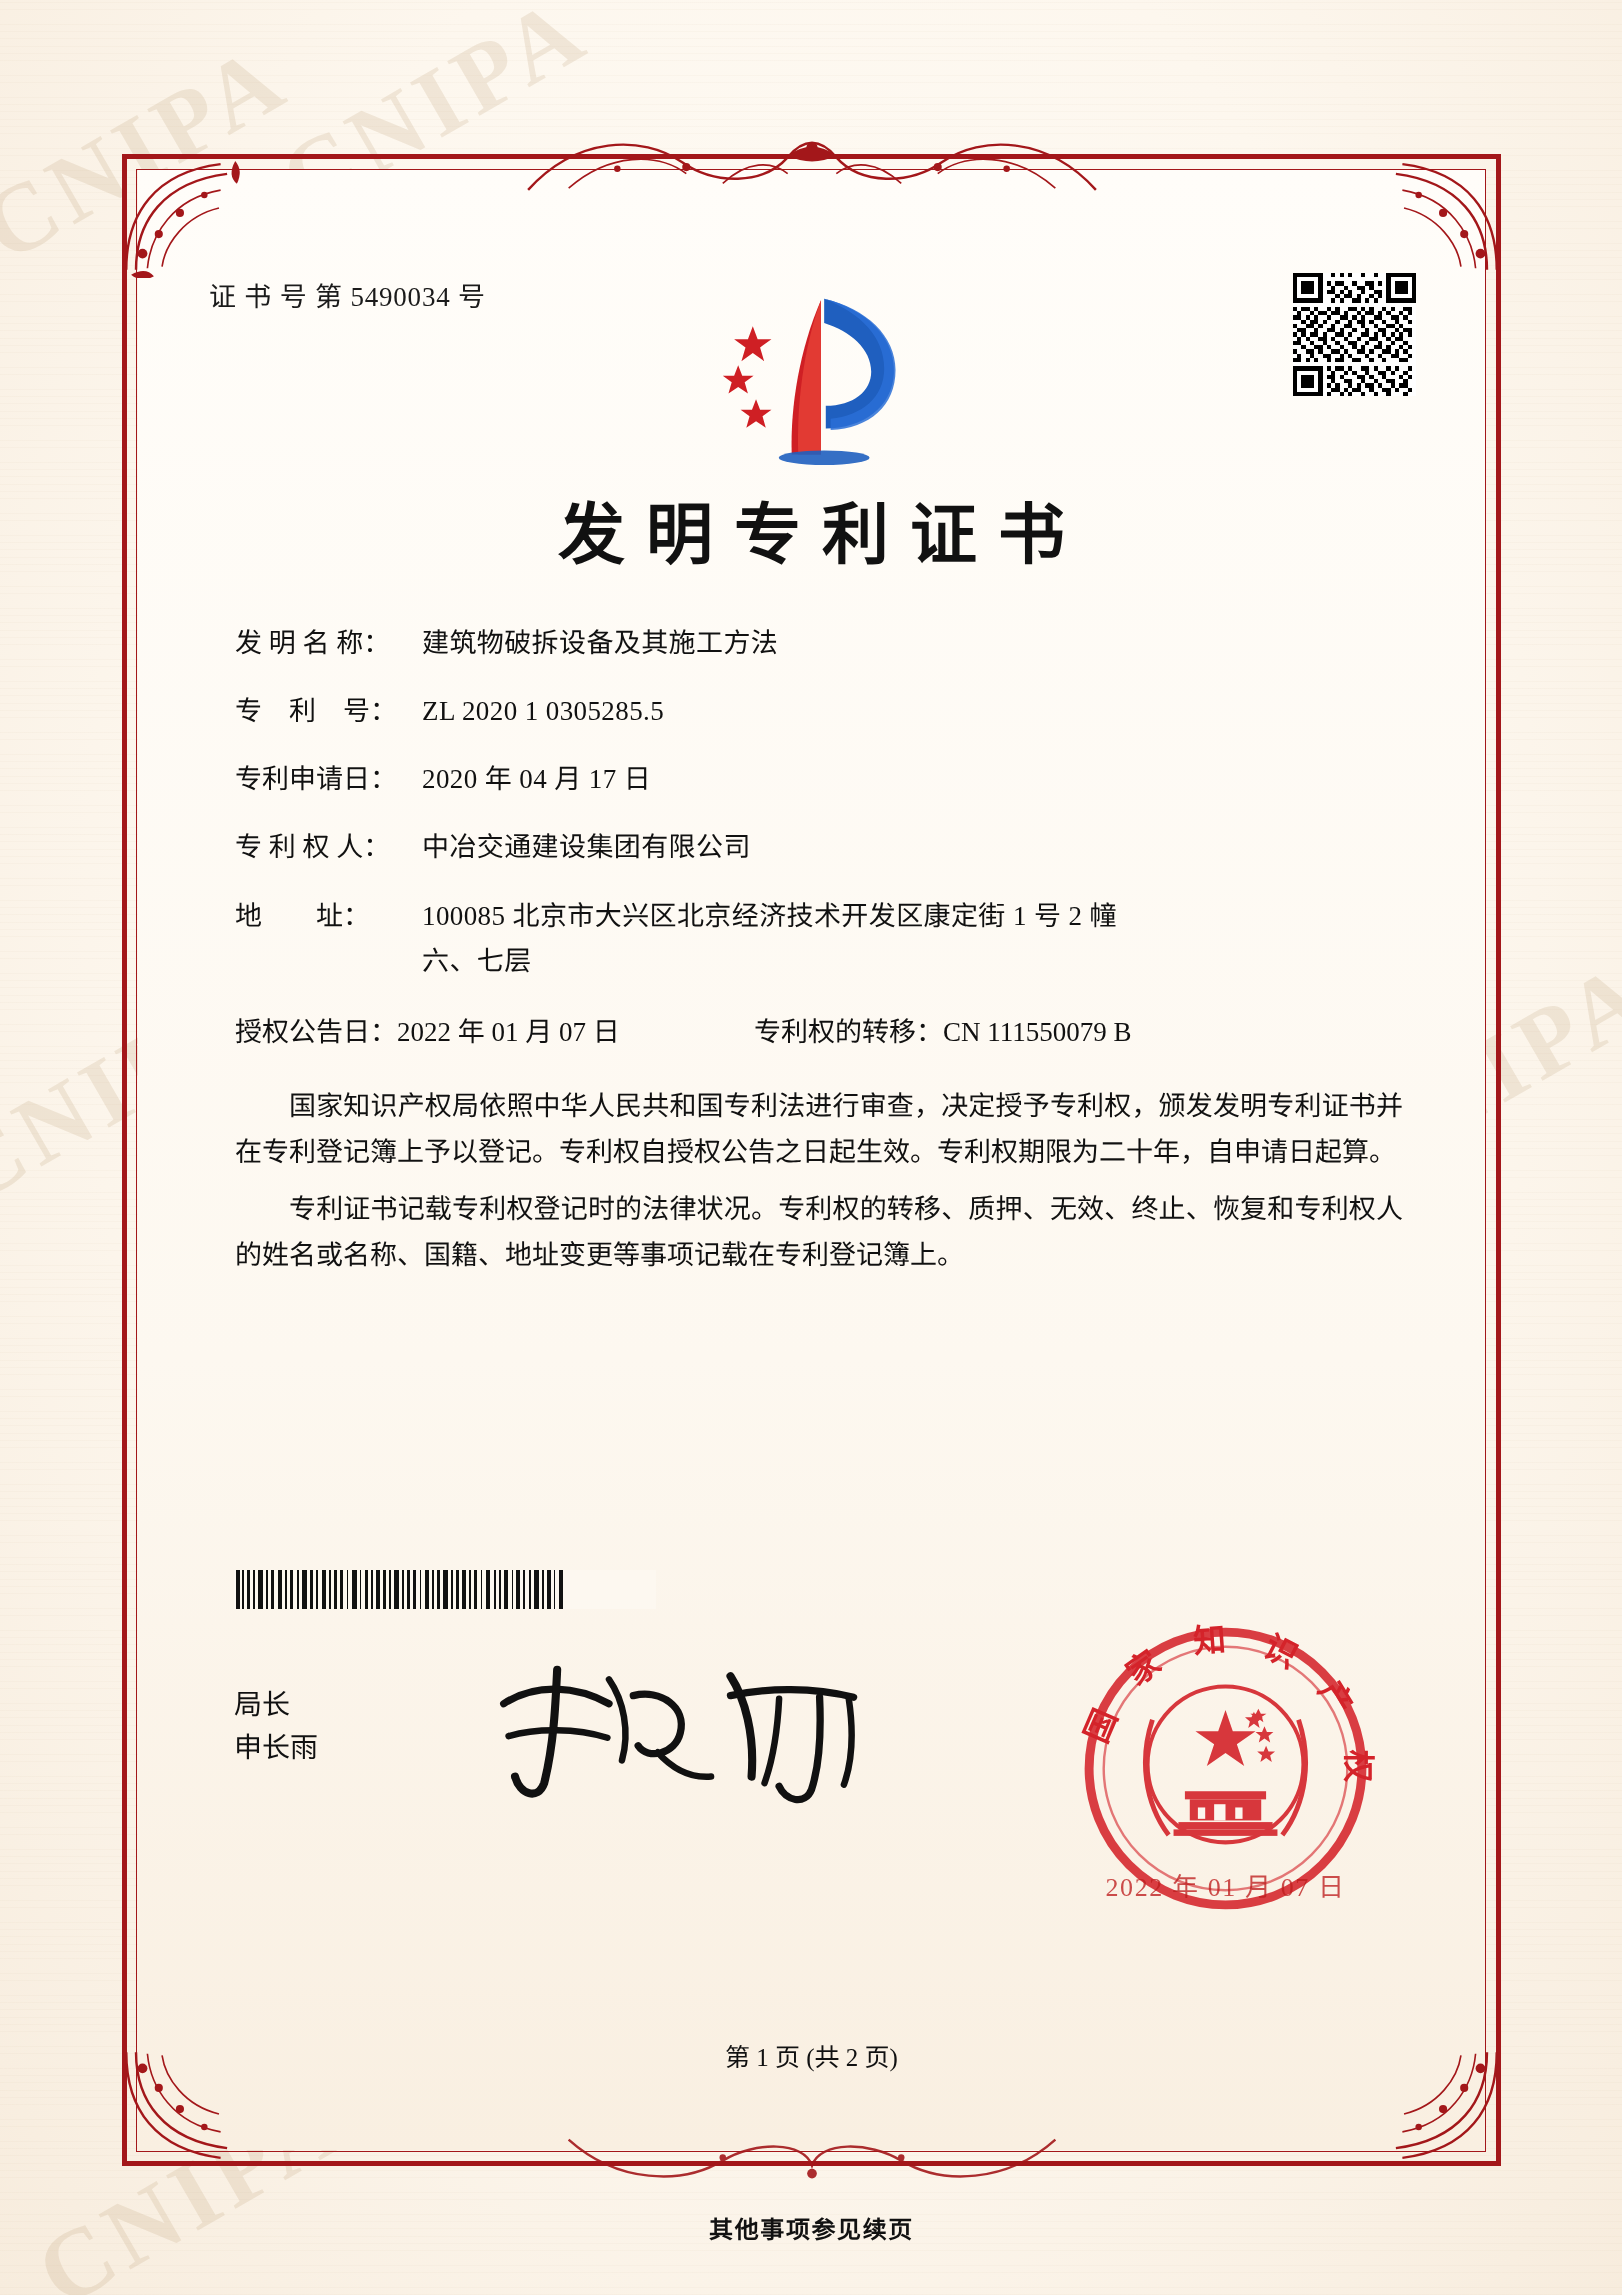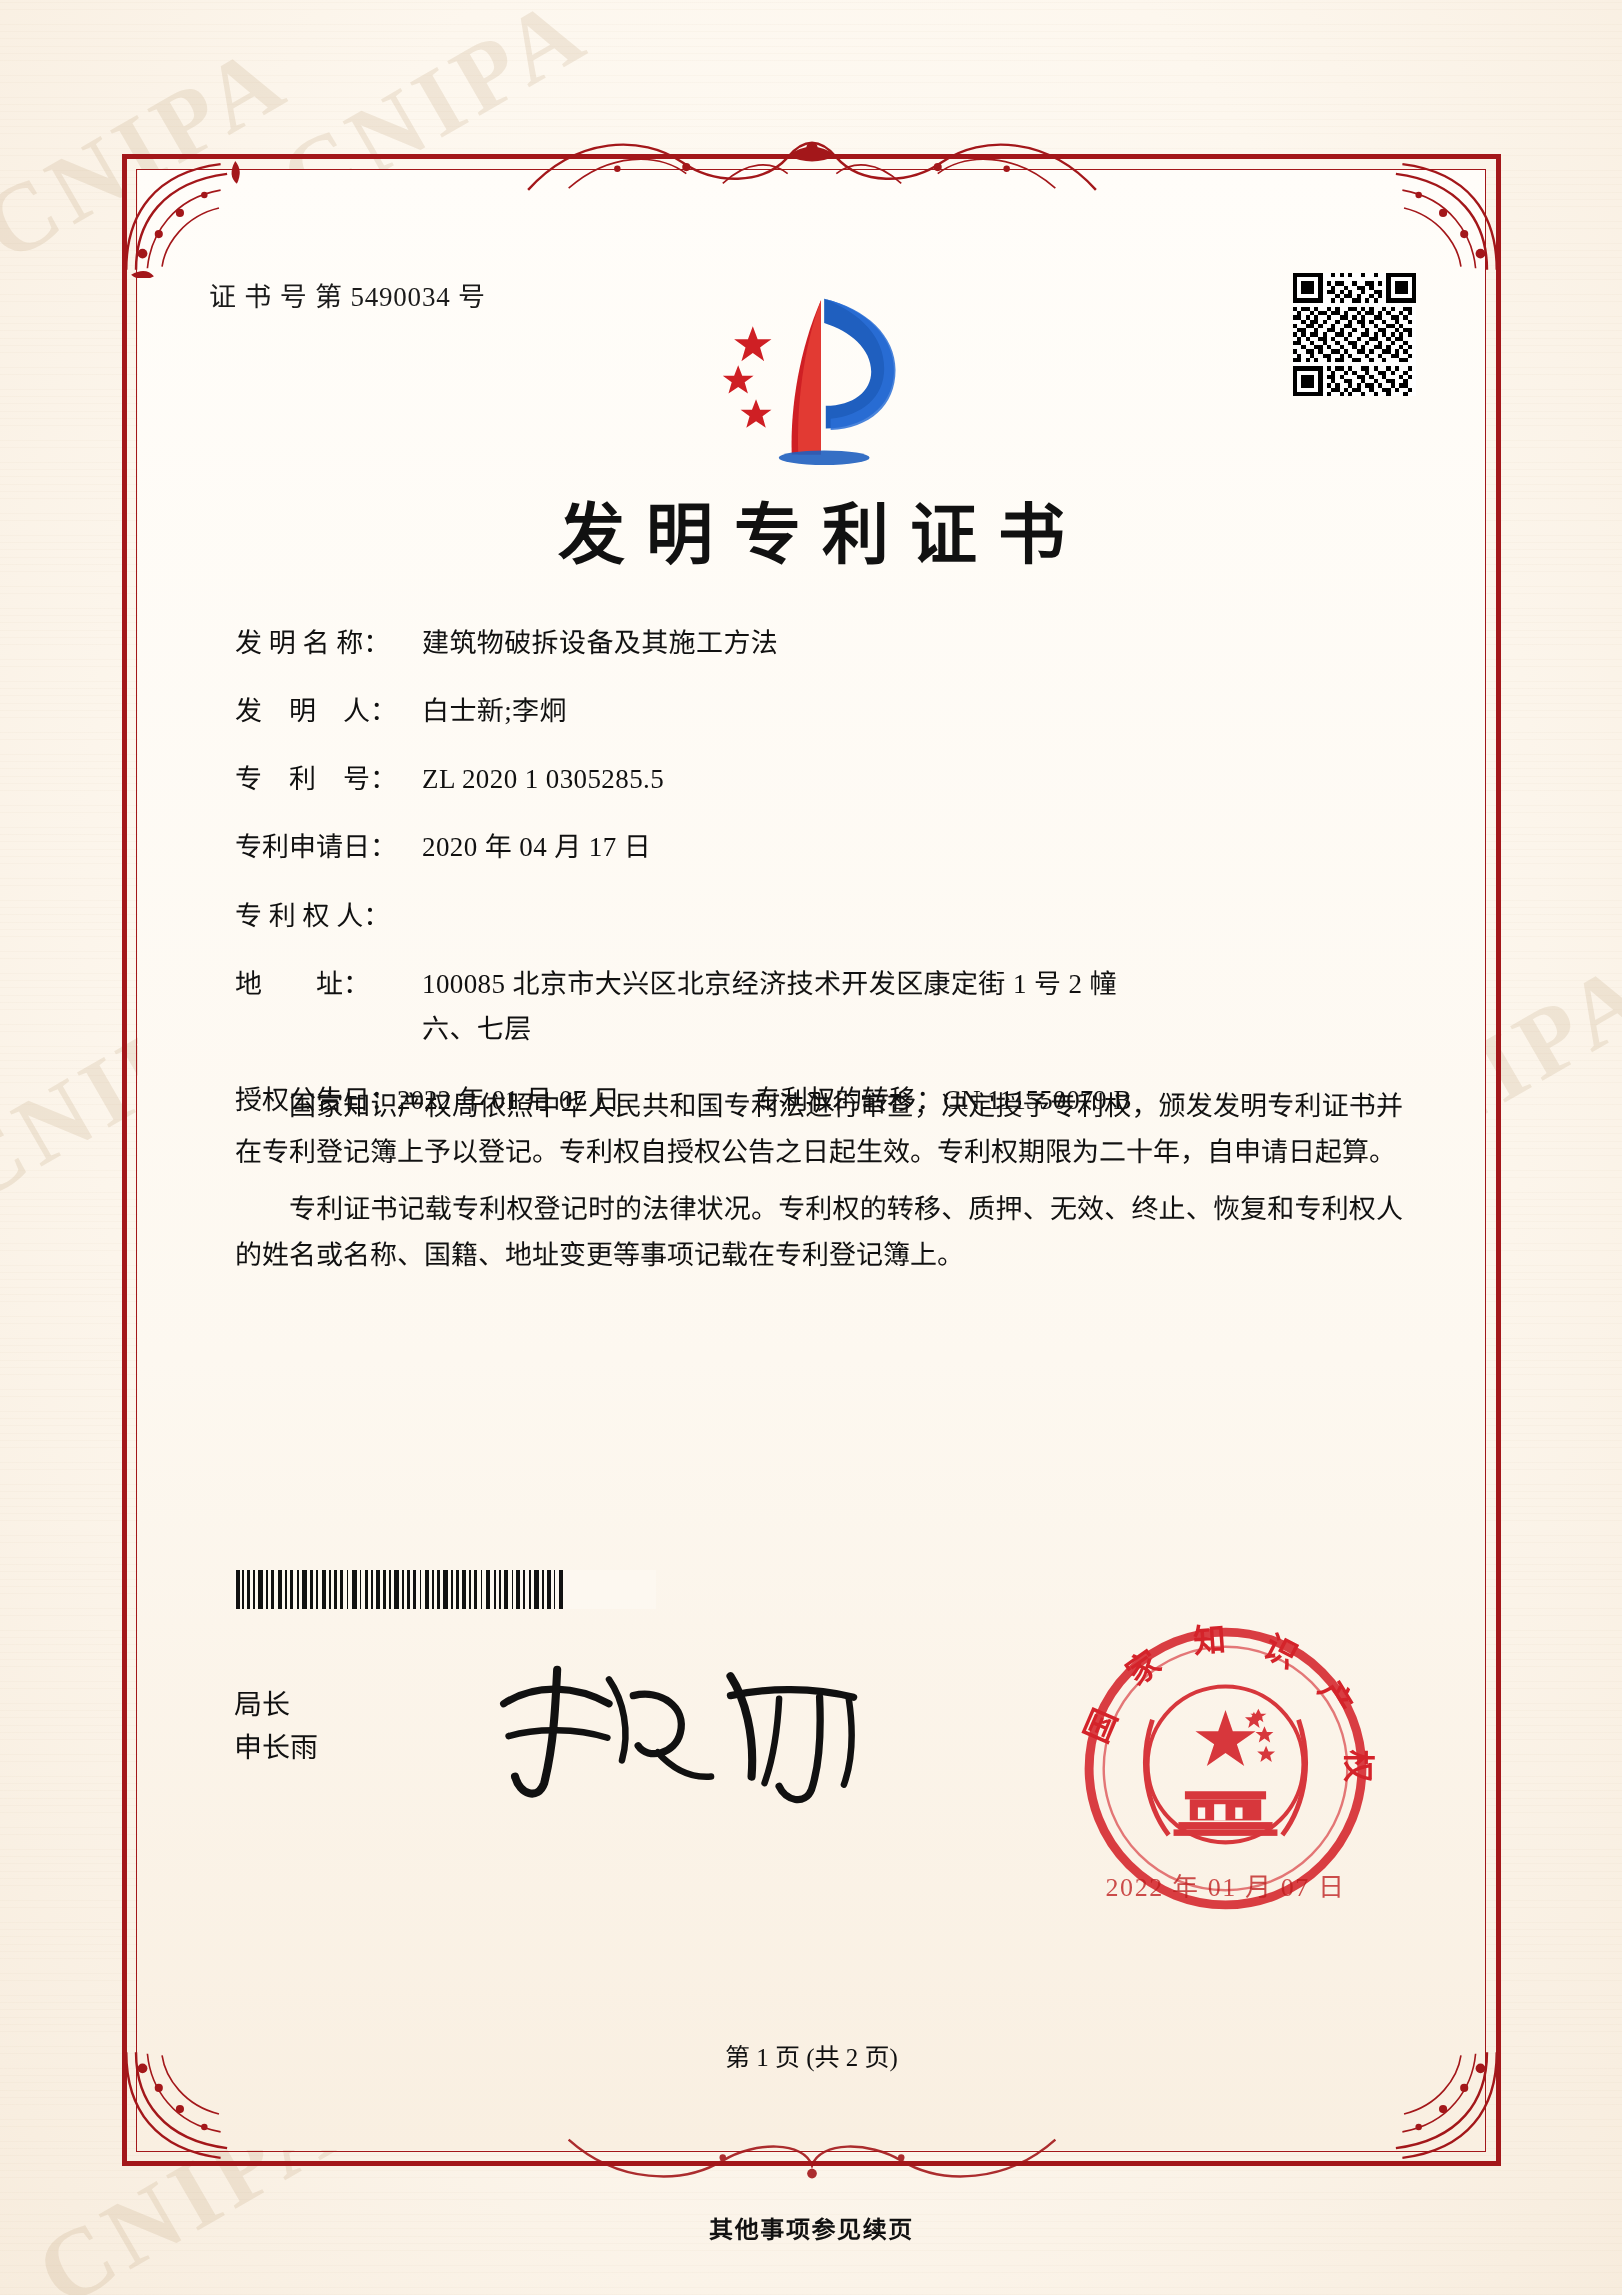--- a/index.html
+++ b/index.html
@@ -480,37 +480,34 @@
 
     <div class="title">发明专利证书</div>
 
     <div class="fields">
 
       <div class="field-row">
         <div class="field-label">发 明 名 称：</div>
         <div class="field-value">建筑物破拆设备及其施工方法</div>
       </div>
 
-      <div class="field-row">
-        <div class="field-label">发    明    人：</div>
-        <div class="field-value">白士新;李炯</div>
-      </div>
 
       <div class="field-row">
         <div class="field-label">专    利    号：</div>
         <div class="field-value">ZL 2020 1 0305285.5</div>
       </div>
 
       <div class="field-row">
         <div class="field-label">专利申请日：</div>
         <div class="field-value">2020 年 04 月 17 日</div>
       </div>
 
       <div class="field-row">
         <div class="field-label">专 利 权 人：</div>
+        <div class="field-value">中冶交通建设集团有限公司</div>
       </div>
 
       <div class="field-row">
         <div class="field-label">地        址：</div>
         <div class="field-value">
           <span>100085 北京市大兴区北京经济技术开发区康定街 1 号 2 幢</span>
           <span class="sub-line">六、七层</span>
         </div>
       </div>
 

